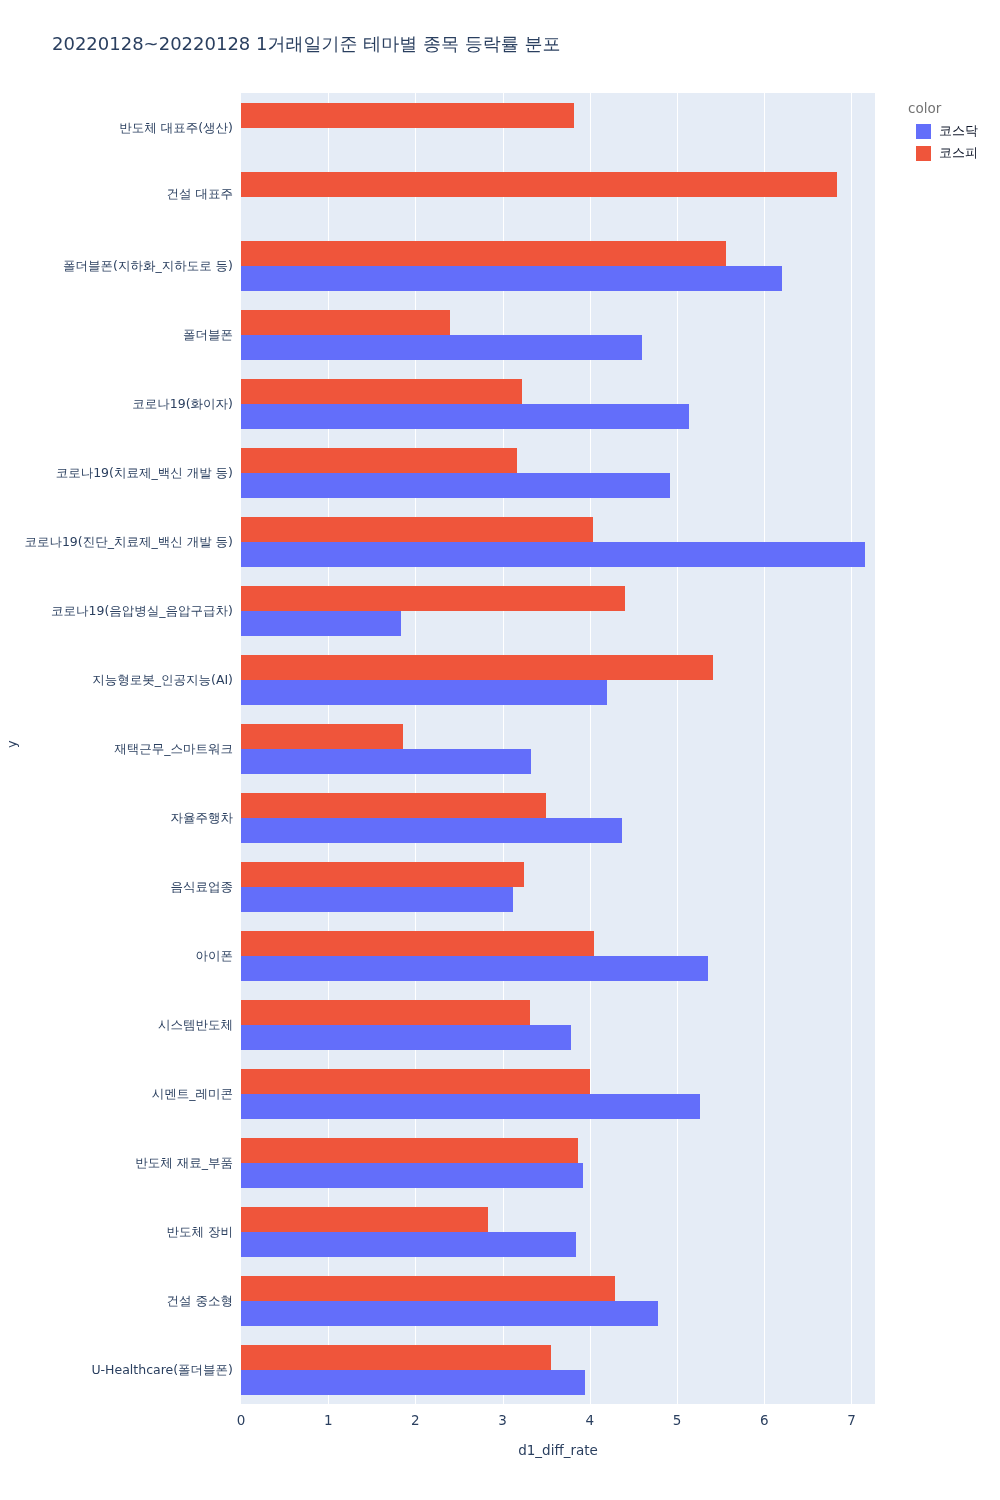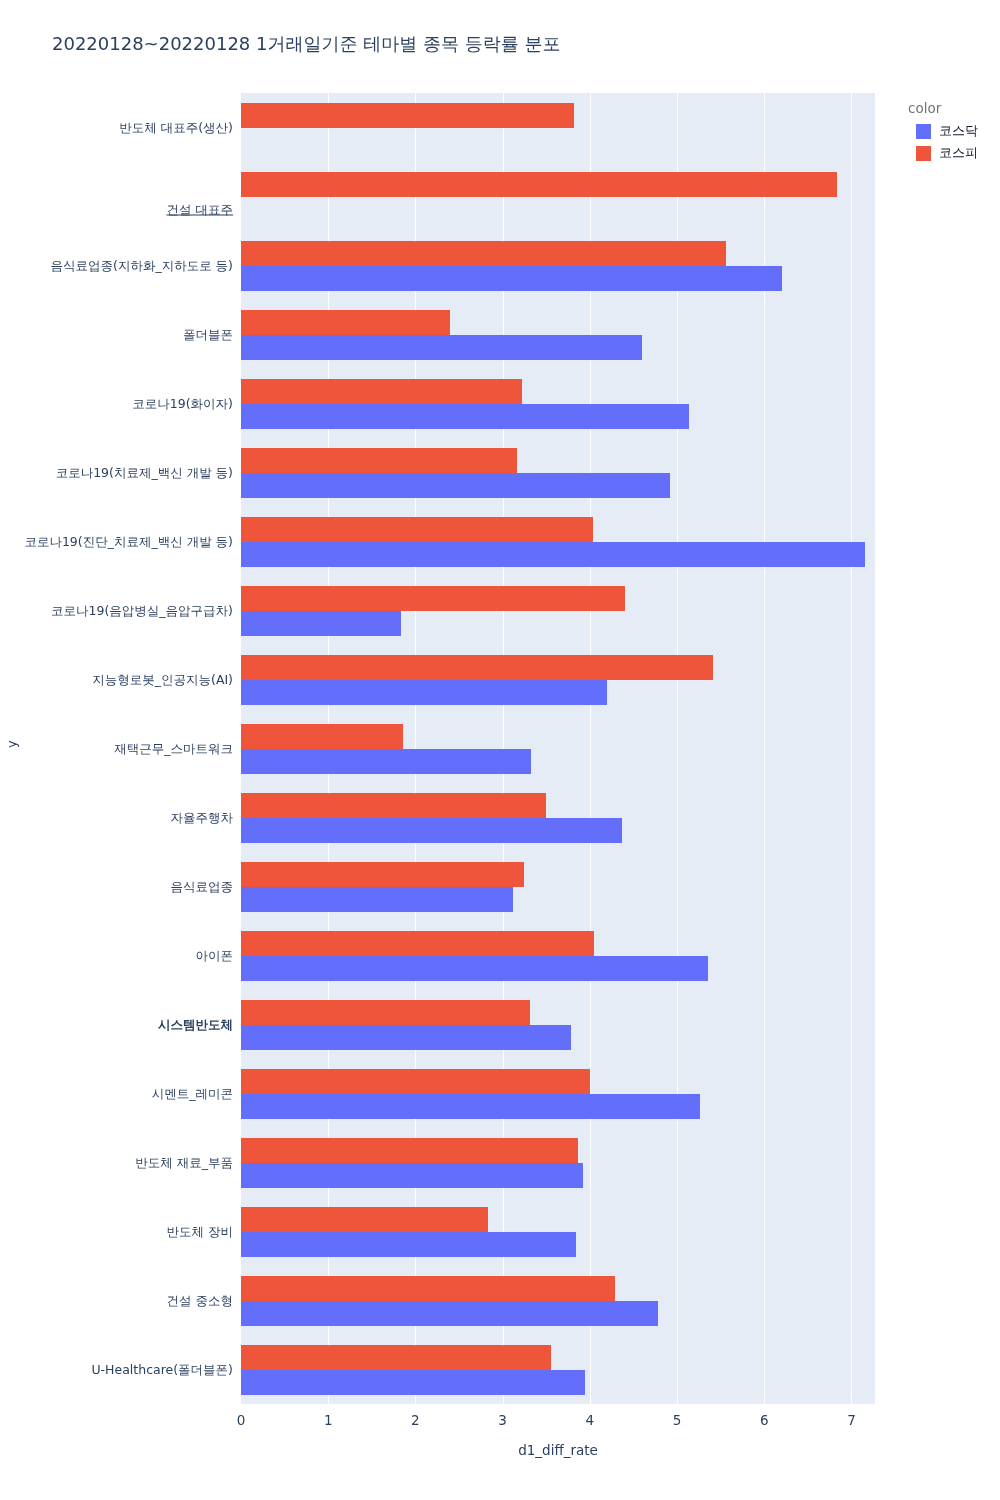--- a/index.html
+++ b/index.html
@@ -155,33 +155,33 @@
 <body>
 
 <div id="chart-root">
 
   <div class="chart-title">20220128~20220128 1거래일기준 테마별 종목 등락률 분포</div>
 
   <div class="y-axis-title">y</div>
 
   <div id="y-labels">
       <div class="ytick-label" style="top: 34.5px;">반도체 대표주(생산)</div>
-      <div class="ytick-label" style="top: 117px; text-decoration: underline;">건설 대표주</div>
-      <div class="ytick-label" style="top: 172.5px;">음식료업종(지하화_지하도로 등)</div>
+      <div class="ytick-label" style="top: 101px;">건설 대표주</div>
+      <div class="ytick-label" style="top: 172.5px;">폴더블폰(지하화_지하도로 등)</div>
       <div class="ytick-label" style="top: 241.5px;">폴더블폰</div>
       <div class="ytick-label" style="top: 310.5px;">코로나19(화이자)</div>
       <div class="ytick-label" style="top: 379.5px;">코로나19(치료제_백신 개발 등)</div>
       <div class="ytick-label" style="top: 448.5px;">코로나19(진단_치료제_백신 개발 등)</div>
       <div class="ytick-label" style="top: 517.5px;">코로나19(음압병실_음압구급차)</div>
       <div class="ytick-label" style="top: 586.5px;">지능형로봇_인공지능(AI)</div>
       <div class="ytick-label" style="top: 655.5px;">재택근무_스마트워크</div>
       <div class="ytick-label" style="top: 724.5px;">자율주행차</div>
       <div class="ytick-label" style="top: 793.5px;">음식료업종</div>
       <div class="ytick-label" style="top: 862.5px;">아이폰</div>
-      <div class="ytick-label" style="top: 931.5px; font-weight: bold;">시스템반도체</div>
+      <div class="ytick-label" style="top: 931.5px;">시스템반도체</div>
       <div class="ytick-label" style="top: 1000.5px;">시멘트_레미콘</div>
       <div class="ytick-label" style="top: 1069.5px;">반도체 재료_부품</div>
       <div class="ytick-label" style="top: 1138.5px;">반도체 장비</div>
       <div class="ytick-label" style="top: 1207.5px;">건설 중소형</div>
       <div class="ytick-label" style="top: 1276.5px;">U-Healthcare(폴더블폰)</div>
     </div>
 
   <div class="plot-area" id="plot-area">
     <div id="gridlines">
         <div class="gridline" style="left: 87.2077px;"></div>

